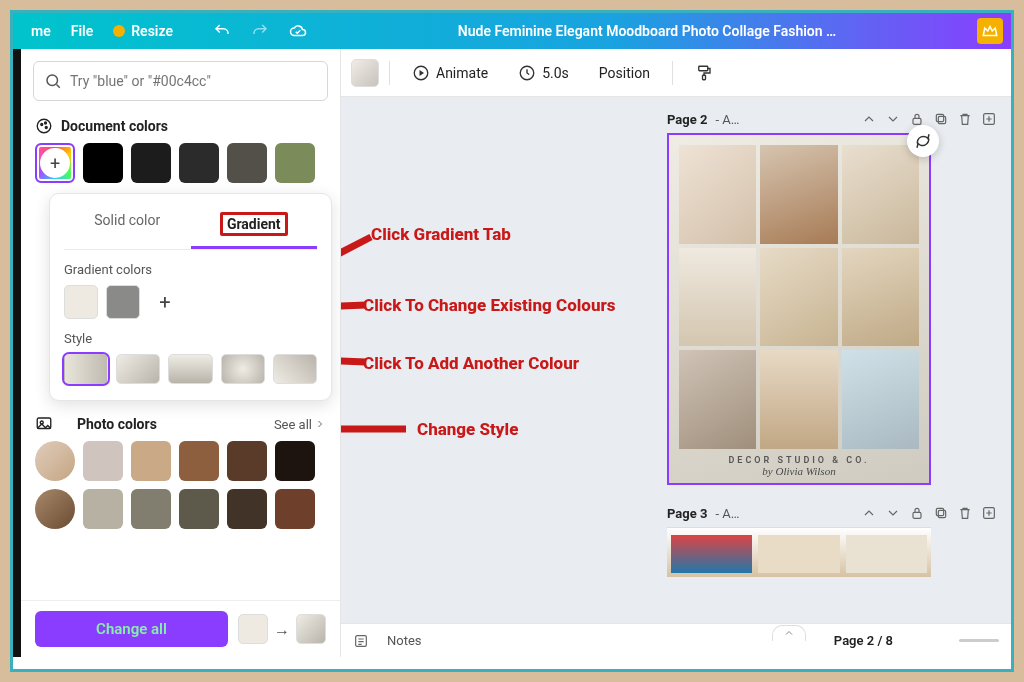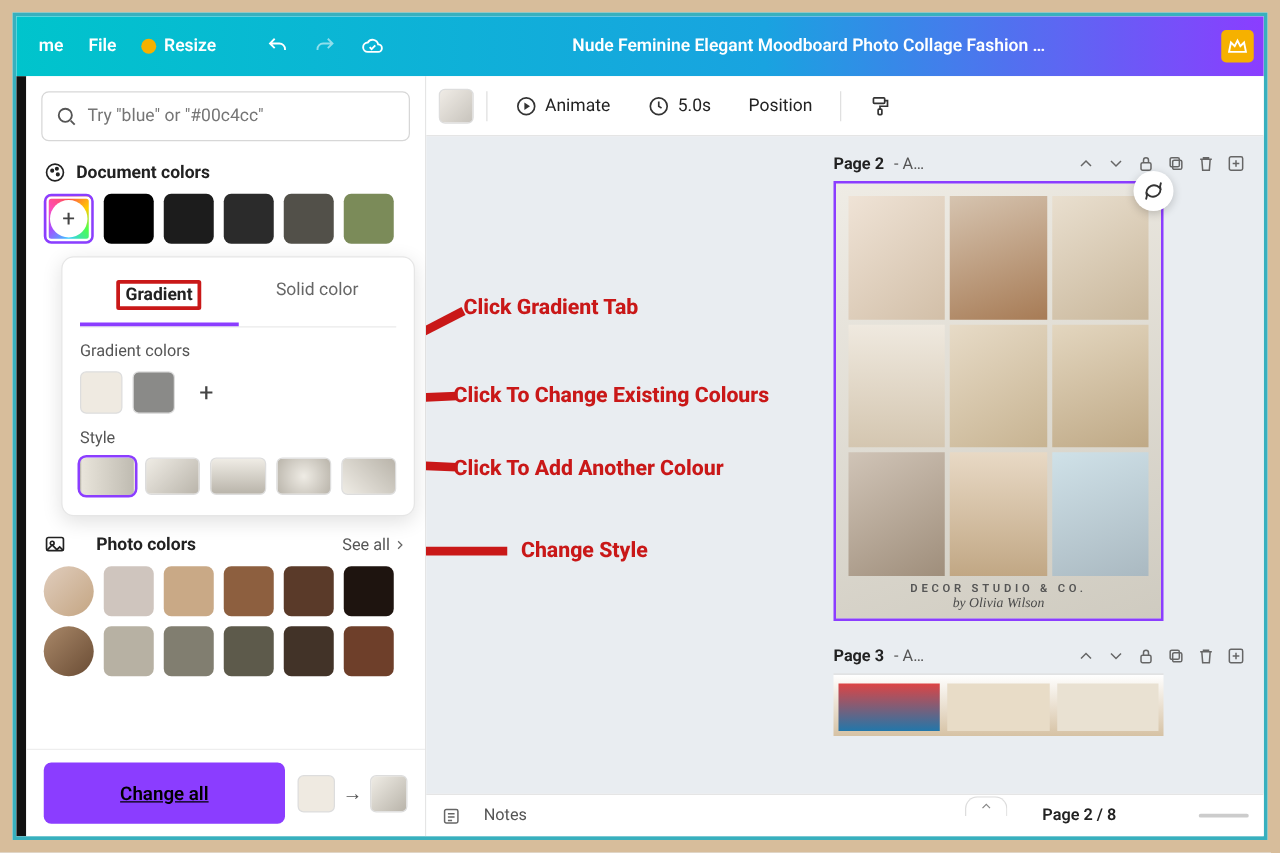--- a/index.html
+++ b/index.html
@@ -1,18 +1,18 @@
 <!DOCTYPE html>
 <html><head>
 <meta charset="utf-8">
 <style>
   * { box-sizing: border-box; margin: 0; padding: 0; font-family: -apple-system, BlinkMacSystemFont, "Segoe UI", Roboto, sans-serif; }
   body { background: #d7bd9b; width: 1024px; height: 682px; overflow: hidden; }
   .frame { position: absolute; left: 10px; top: 10px; width: 1004px; height: 662px; background: #fff; border: 3px solid #38b0be; overflow: hidden; }
-  .topbar { height: 48px; background: linear-gradient(90deg, #00c4cc 0%, #19a3e0 60%, #8b3dff 100%); display: flex; align-items: center; color: #fff; font-size: 14px; font-weight: 600; padding: 0 8px; }
+  .topbar { height: 36px; background: linear-gradient(90deg, #00c4cc 0%, #19a3e0 60%, #8b3dff 100%); display: flex; align-items: center; color: #fff; font-size: 14px; font-weight: 600; padding: 0 8px; }
   .topbar .item { padding: 6px 10px; cursor: pointer; display: flex; align-items: center; gap: 6px; }
   .resize-dot { width: 12px; height: 12px; border-radius: 50%; background: #f6b100; display: inline-block; }
   .topbar .sep { width: 20px; }
   .topbar svg { width: 18px; height: 18px; fill: none; stroke: #fff; stroke-width: 2; }
   .doc-title { flex: 1; text-align: center; font-weight: 600; white-space: nowrap; overflow: hidden; text-overflow: ellipsis; padding: 0 10px; }
   .crown { width: 26px; height: 26px; background: #f6b100; border-radius: 4px; display: flex; align-items: center; justify-content: center; }
 
   .content { display: flex; height: calc(100% - 48px); }
   .leftbar { width: 8px; background: #111; }
   .side { width: 320px; background: #fff; border-right: 1px solid #e5e5e5; display: flex; flex-direction: column; position: relative; }
@@ -39,21 +39,21 @@
   .gc-add { width: 34px; height: 34px; display: flex; align-items:center; justify-content:center; font-size: 20px; color:#444; }
   .style-row { display: flex; gap: 8px; margin-top: 8px; }
   .style-sw { width: 46px; height: 30px; border-radius: 5px; border: 1px solid #ddd; }
   .style-sw.sel { outline: 2px solid #8b3dff; border-color: transparent; }
 
   .photo-row { display: flex; gap: 8px; padding: 0 14px 8px; flex-wrap: wrap; }
   .photo-circle { width: 40px; height: 40px; border-radius: 50%; background: linear-gradient(135deg,#e0cdbd,#c4a582); }
   .psw { width: 40px; height: 40px; border-radius: 6px; }
 
   .bottom-bar { margin-top: auto; border-top: 1px solid #eee; padding: 10px 14px; display: flex; align-items: center; gap: 10px; }
-  .change-all { flex: 1; background: #8b3dff; color:#000000; border:none; height: 49px; border-radius: 6px; font-size: 15px; font-weight: 600; text-decoration: underline; }
+  .change-all { flex: 1; background: #8b3dff; color:#86efac; border:none; height: 36px; border-radius: 6px; font-size: 15px; font-weight: 600; }
   .from-to { display: flex; align-items: center; gap: 6px; }
   .mini { width: 30px; height: 30px; border-radius: 5px; border:1px solid #ddd; }
   .arrow { font-size: 16px; color: #555; }
 
   .main { flex: 1; background: #e9edf1; position: relative; display:flex; flex-direction:column; }
   .toolbar { height: 48px; background: #fff; display:flex; align-items:center; gap: 6px; padding: 0 10px; border-bottom:1px solid #e5e5e5; }
   .tool-btn { padding: 6px 12px; border-radius: 5px; font-size: 14px; color: #222; display:flex; align-items:center; gap:6px; cursor:pointer; }
   .tool-ico { width:18px; height:18px; stroke:#333; fill:none; stroke-width:1.8; }
   .bg-chip { width: 28px; height: 28px; border-radius: 5px; background: linear-gradient(135deg,#f0ece6,#c7c3bc); border:1px solid #ddd; }
   .divider { width:1px; height: 24px; background:#e0e0e0; margin: 0 4px; }
@@ -150,24 +150,24 @@
           </div>
         <div class="sw" style="background:#000000"></div>
         <div class="sw" style="background:#1c1c1c"></div>
         <div class="sw" style="background:#2b2b2b"></div>
         <div class="sw" style="background:#525049"></div>
         <div class="sw" style="background:#7b8b59"></div>
       </div>
 
       <div class="popover">
         <div class="tabs">
+          <div class="tab">Solid color</div>
           <div class="tab active">
             <span class="tab-box">Gradient</span>
           </div>
-          <div class="tab">Solid color</div>
         </div>
         <div class="gc-label">Gradient colors</div>
         <div class="gc-row">
           <div class="gc-sw" style="background:#efeae1"></div>
           <div class="gc-sw" style="background:#8a8a88"></div>
           <div class="gc-add">+</div>
         </div>
         <div class="st-label" style="margin-top:12px">Style</div>
         <div class="style-row">
           <div class="style-sw sel" style="background:linear-gradient(90deg,#e9e5db,#bfbbb1)"></div>

